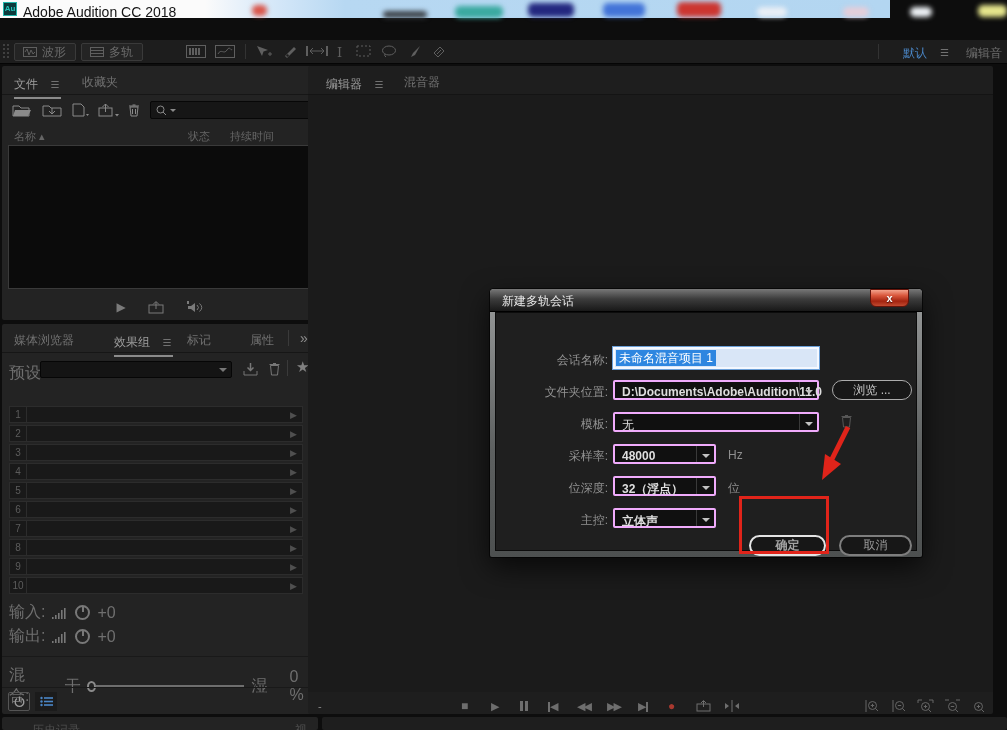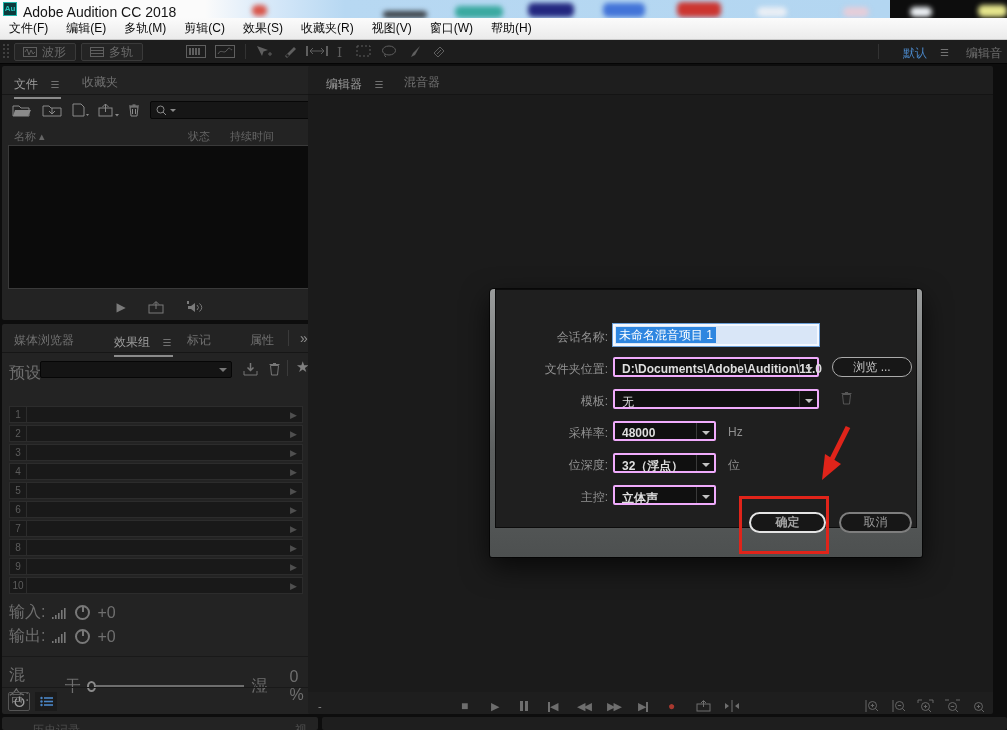--- a/index.html
+++ b/index.html
@@ -109,31 +109,20 @@
     <span class="blob" style="left:603px;top:3px;width:42px;height:14px;background:#4374d8;"></span>
     <span class="blob" style="left:677px;top:2px;width:44px;height:15px;background:#cc3530;"></span>
     <span class="blob" style="left:757px;top:7px;width:30px;height:10px;background:#e9eef5;"></span>
     <span class="blob" style="left:843px;top:7px;width:26px;height:10px;background:#e5cdd9;"></span>
     <span class="blob" style="left:910px;top:7px;width:22px;height:10px;background:#eef2f6;"></span>
     <span class="blob" style="left:978px;top:5px;width:29px;height:12px;background:#e6e68c;"></span>
     <div class="app-icon">Au</div>
     <div class="app-title">Adobe Audition CC 2018</div>
   </div>
 
-  <div class="menubar">
-    <span class="menu-item">文件(F)</span>
-    <span class="menu-item">编辑(E)</span>
-    <span class="menu-item">多轨(M)</span>
-    <span class="menu-item">剪辑(C)</span>
-    <span class="menu-item">效果(S)</span>
-    <span class="menu-item">收藏夹(R)</span>
-    <span class="menu-item">视图(V)</span>
-    <span class="menu-item">窗口(W)</span>
-    <span class="menu-item">帮助(H)</span>
-  </div>
 
   <div class="toolbar">
     <div class="grip"></div>
     <div class="tb-btn" style="left:14px;width:62px;">
       <svg class="i" width="14" height="10" viewBox="0 0 14 10">
           <rect x="0.5" y="0.5" width="13" height="9" fill="none" stroke="#5f5f5f"></rect>
           <path d="M2 5 L4 2 L6 8 L8 3 L10 7 L12 5" stroke="#5f5f5f" fill="none"></path>
         </svg>
       <span>波形</span>
     </div>
@@ -493,20 +482,24 @@
             <line x1="8.5" y1="5.8" x2="8.5" y2="9.2" stroke="#666"></line>
             <line x1="11.5" y1="10.5" x2="14" y2="13" stroke="#666"></line>
           </svg>
       </span>
     </div>
   </div>
 
   <div class="panel" style="left:322px;top:717px;width:685px;height:13px;background:#1e1e1e;"></div>
 
   <div class="dialog">
+    <div class="dlg-title">
+      <span>新建多轨会话</span>
+      <div class="dlg-close">x</div>
+    </div>
     <div class="dlg-body">
 
       <span class="dlg-label" style="left:2px;top:39px;">会话名称:</span>
       <div class="name-input">
         <span class="name-sel">未命名混音项目 1</span>
       </div>
 
       <span class="dlg-label" style="left:2px;top:71px;">文件夹位置:</span>
       <div class="combo" style="left:117px;top:67px;width:206px;">
         <span class="val" style="font-weight:bold;">D:\Documents\Adobe\Audition\11.0</span>

